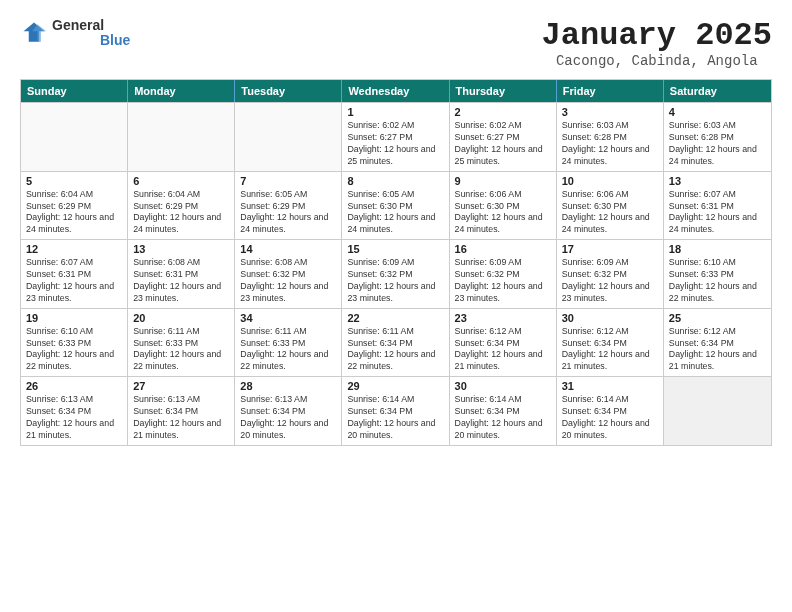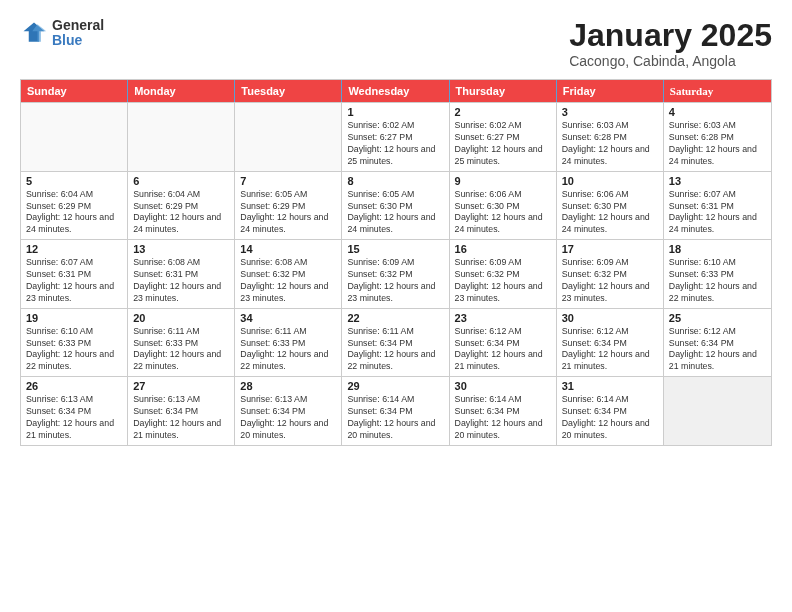--- a/index.html
+++ b/index.html
@@ -35,58 +35,60 @@
     }
     .logo-general {
       font-size: 14px;
       font-weight: bold;
       color: #333;
     }
     .logo-blue {
       font-size: 14px;
       font-weight: bold;
       color: #3a7abf;
+      margin-left: 48px;
     }
     .logo-icon {
       width: 28px;
       height: 28px;
     }
     .title-block {
-      text-align: left;
+      text-align: center;
+      font-family: Liberation Mono, monospace;
     }
     .month-title {
       font-size: 32px;
       font-weight: bold;
       color: #222;
       line-height: 1.1;
     }
     .subtitle {
       font-size: 14px;
       color: #555;
     }
     .calendar {
       flex: 1;
       display: flex;
       flex-direction: column;
       border: 1px solid #ccc;
     }
     .cal-header {
       display: grid;
       grid-template-columns: repeat(7, 1fr);
-      background: #ef4444;
+      background: #0f766e;
     }
     .cal-header-cell {
       color: #fff;
       font-size: 11px;
       font-weight: bold;
       padding: 5px 6px;
       text-align: left;
       border-right: 1px solid #5a9fd4;
     }
-    .cal-header-cell:last-child { border-right: none; font-family: Liberation Serif, serif; }
+    .cal-header-cell:last-child { border-right: none; }
     .cal-body {
       flex: 1;
       display: flex;
       flex-direction: column;
     }
     .cal-row {
       display: grid;
       grid-template-columns: repeat(7, 1fr);
       flex: 1;
       border-top: 1px solid #ccc;

